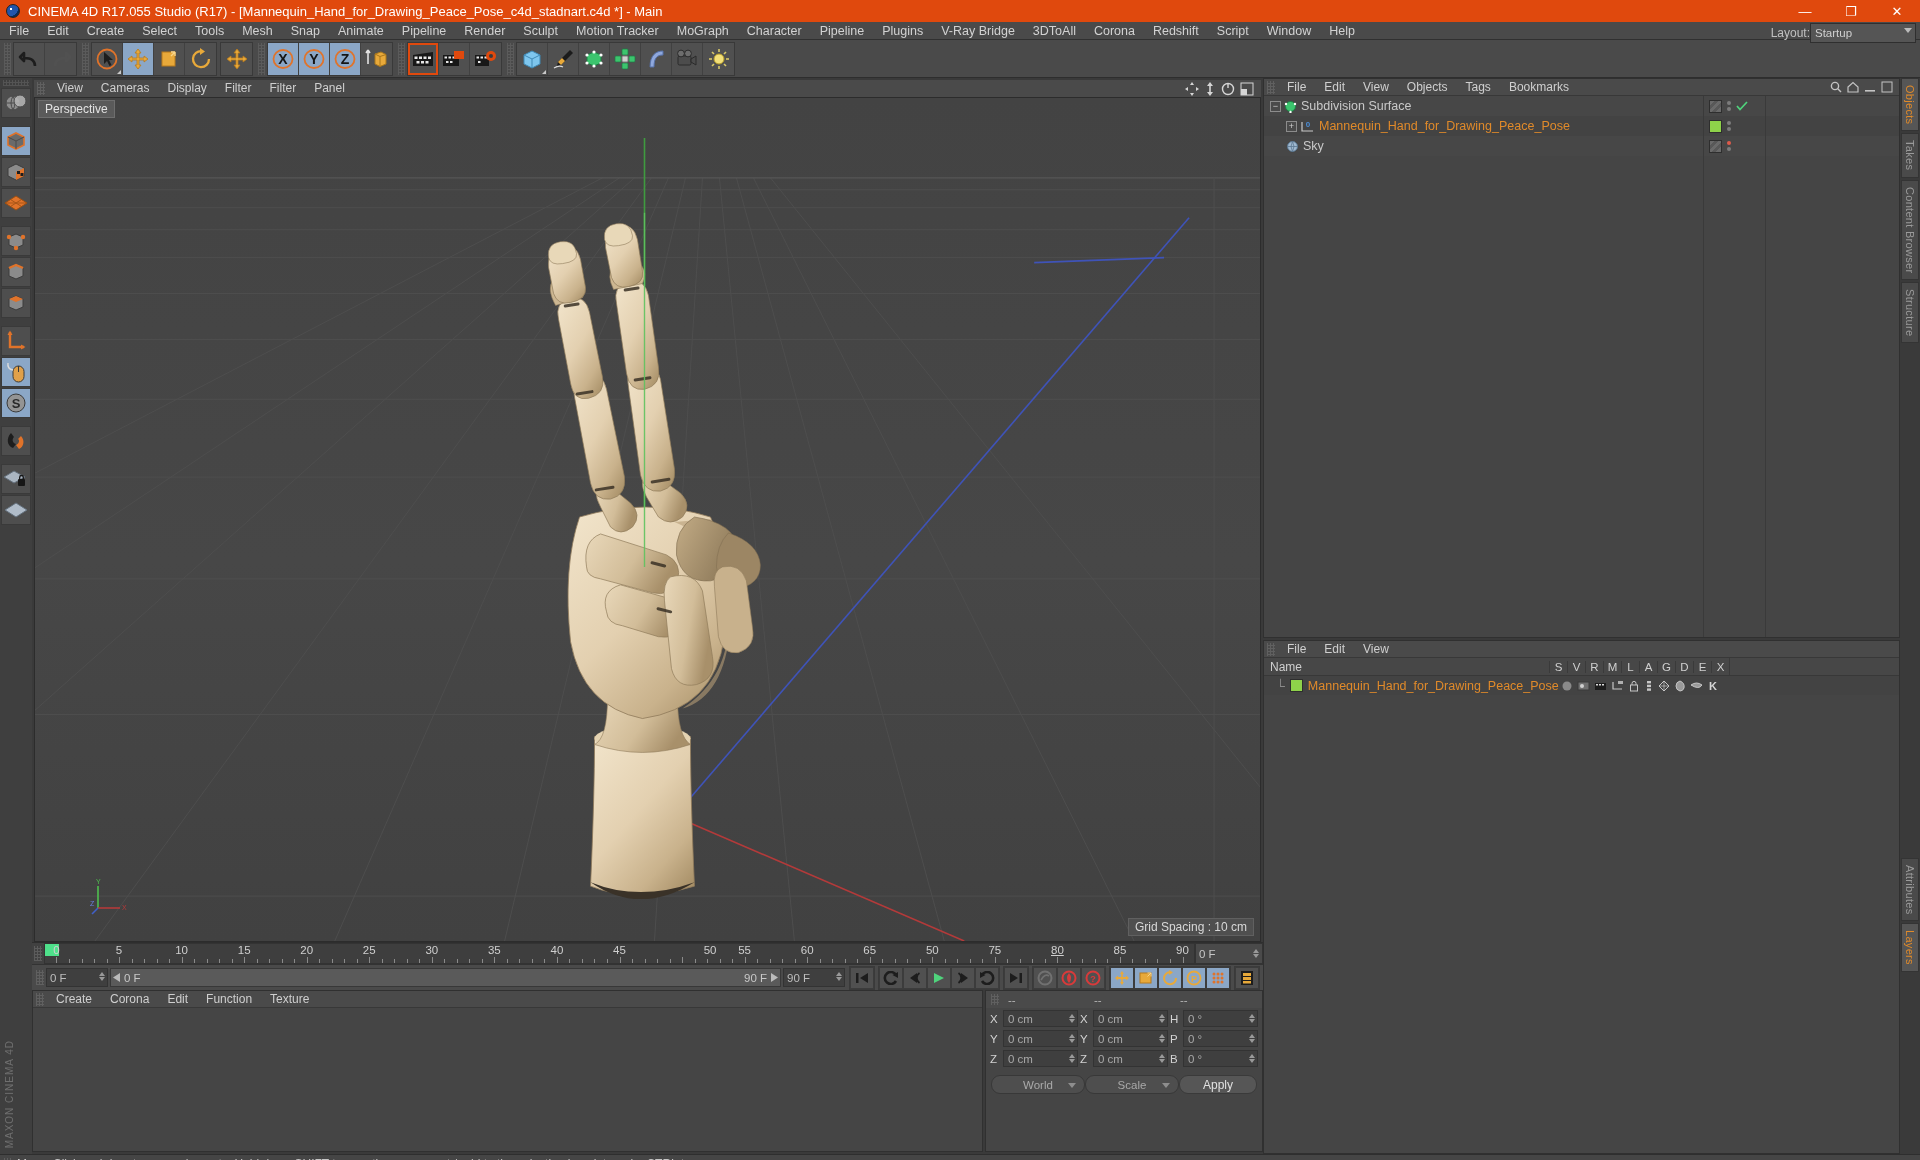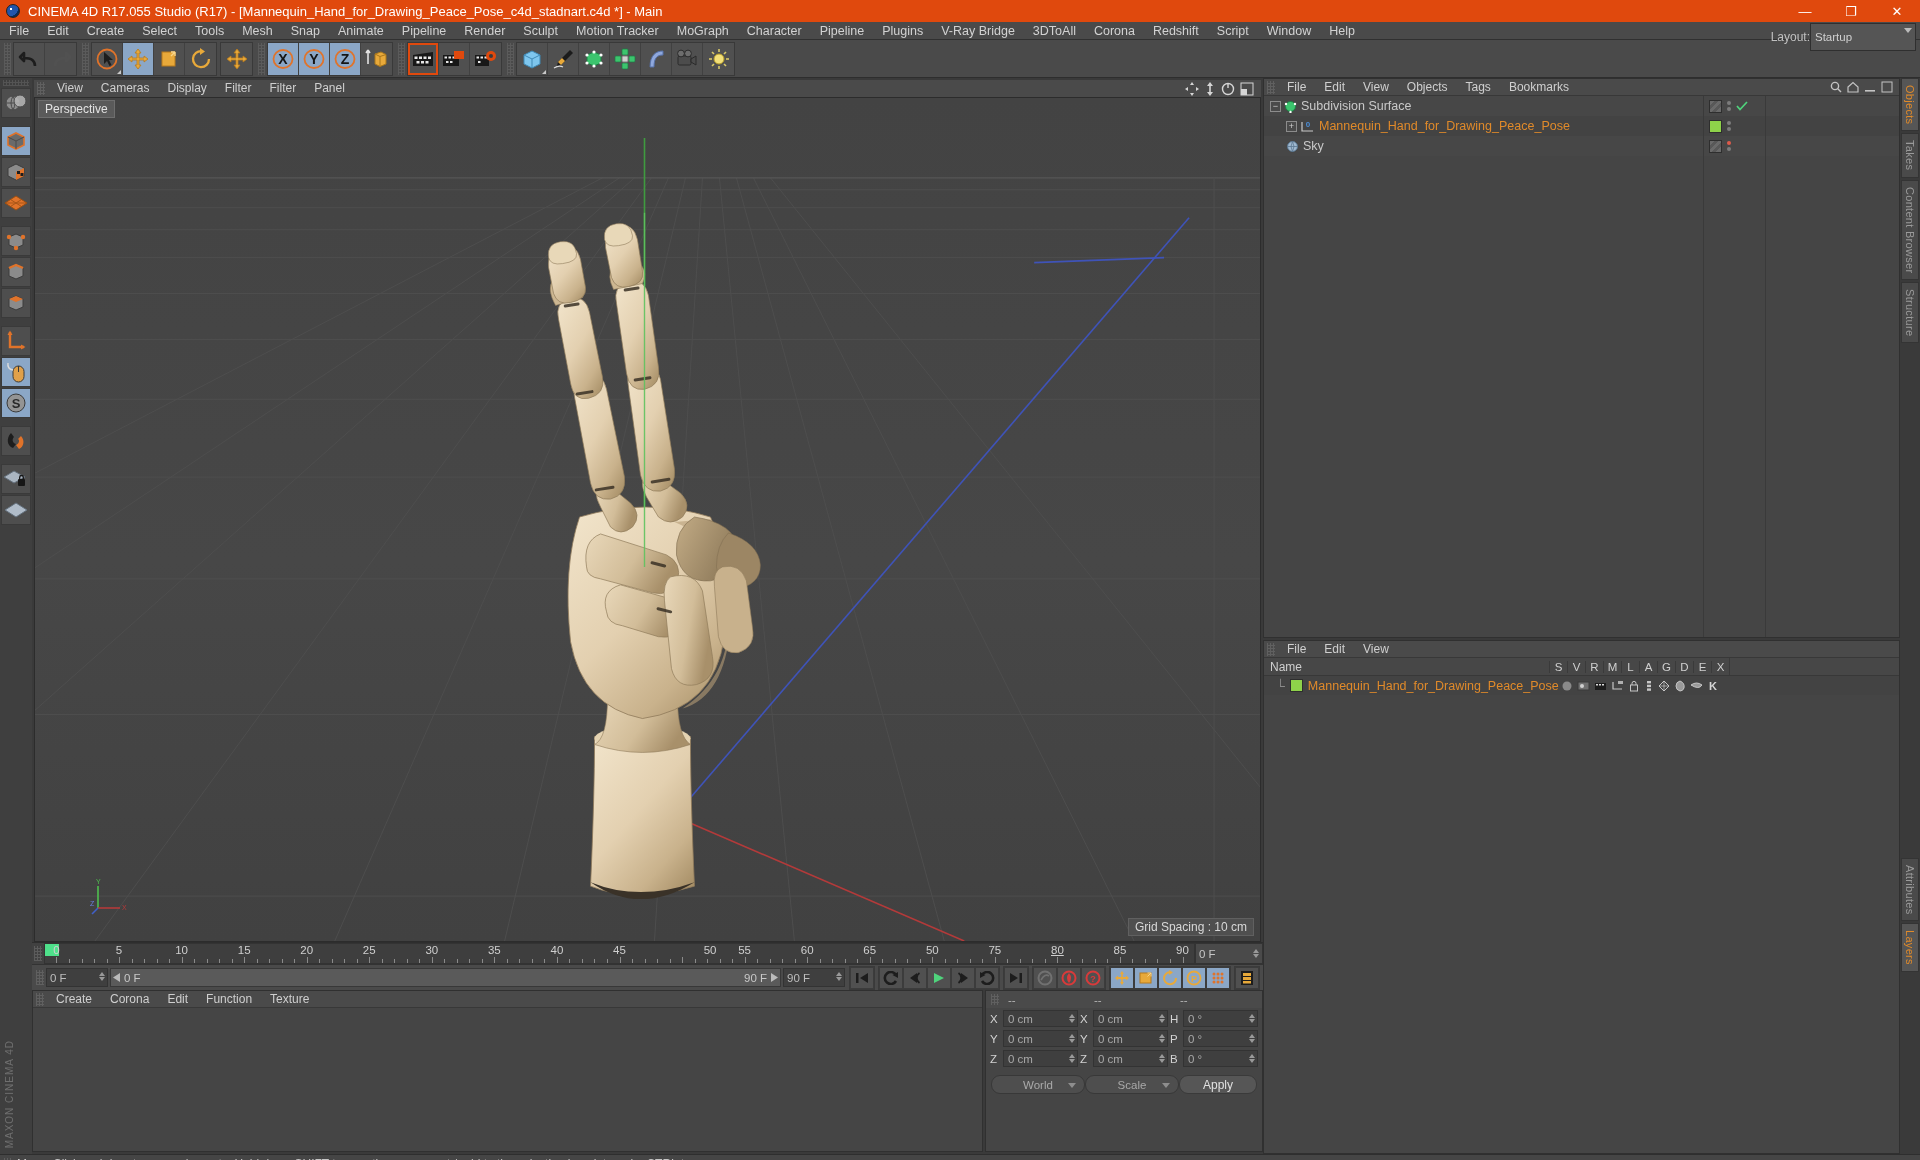--- a/index.html
+++ b/index.html
@@ -17,21 +17,21 @@
   .winbtns{position:absolute;right:0;top:0;height:22px;display:flex;}
   .winbtn{width:46px;height:22px;display:flex;align-items:center;justify-content:center;
     color:#fff;font-size:13px;}
 
   
   .menubar{height:18px;background:#4a4a4a;display:flex;align-items:center;
     border-bottom:1px solid #303030;position:relative;}
   .menubar .mi{padding:0 9px;font-size:12.5px;color:#d2d2d2;line-height:18px;white-space:nowrap;}
   .layout-box{position:absolute;right:4px;top:1px;display:flex;align-items:center;}
   .layout-box .lbl{font-size:12px;color:#c0c0c0;}
-  .layout-sel{width:106px;height:28px;background:#555;border:1px solid #2f2f2f;
+  .layout-sel{width:106px;height:20px;background:#555;border:1px solid #2f2f2f;
     font-size:11.5px;color:#d0d0d0;display:flex;align-items:center;padding-left:4px;position:relative;}
   .layout-sel .arw{position:absolute;right:3px;top:4px;width:0;height:0;
     border-left:4px solid transparent;border-right:4px solid transparent;border-top:5px solid #bbb;}
 
   
   .toolbar{height:38px;background:#4a4a4a;display:flex;align-items:center;
     border-bottom:1px solid #2e2e2e;padding-left:2px;}
   .tgrip{width:7px;height:32px;flex:0 0 auto;
     background-image:repeating-linear-gradient(0deg,#6a6a6a 0 1px,transparent 1px 3px),
                      repeating-linear-gradient(90deg,#6a6a6a 0 1px,transparent 1px 3px);

